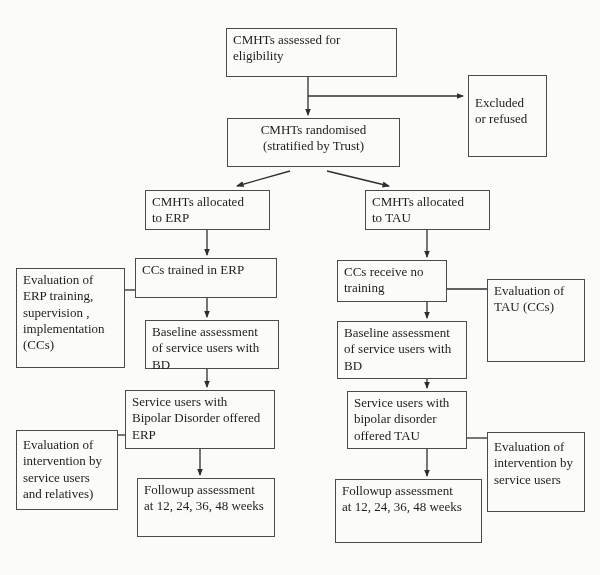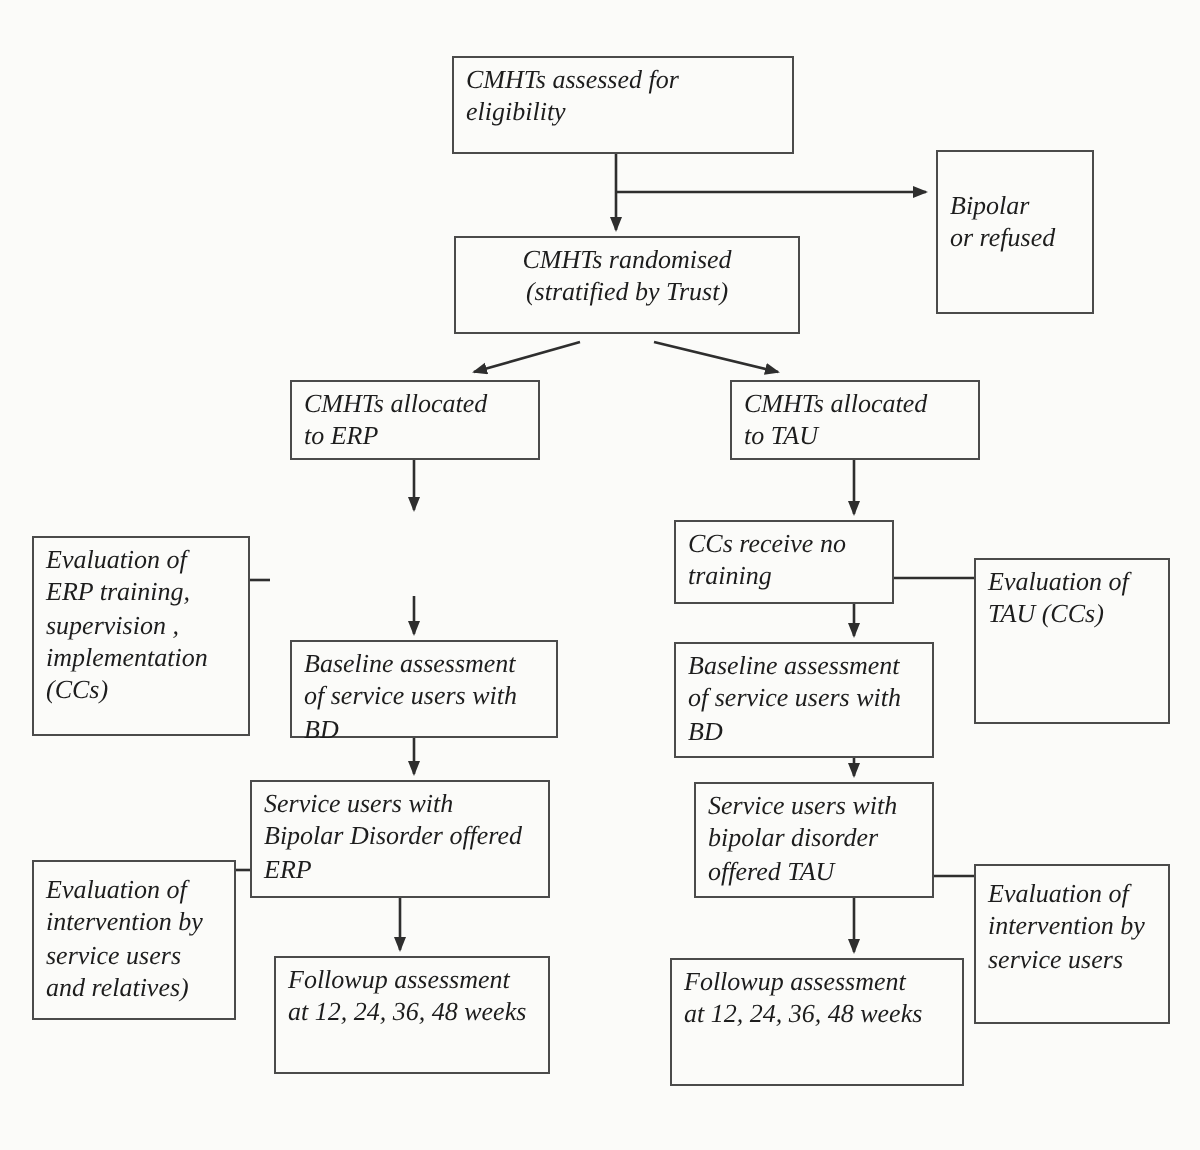--- a/index.html
+++ b/index.html
@@ -2,21 +2,21 @@
 <html><head>
 <meta charset="utf-8">
 <style>
   html,body{margin:0;padding:0;}
   body{
     width:600px;height:575px;
     background:#fbfbf9;
     font-family:"Liberation Serif","DejaVu Serif",serif;
   }
   #diagram{
-    position:relative;width:600px;height:575px;overflow:hidden;font-style:italic;
+    position:relative;width:600px;height:575px;overflow:hidden;
   }
   #connectors{
     position:absolute;left:0;top:0;width:600px;height:575px;z-index:1;
   }
   .node{
     position:absolute;
     box-sizing:border-box;
     border:1px solid #4b4b4b;
     background:#fbfbf9;
     color:#1d1d1d;
@@ -71,28 +71,29 @@
       <line x1="427" y1="449" x2="427" y2="476" marker-end="url(#arr)"></line>
       <line x1="125" y1="290" x2="135" y2="290"></line>
       <line x1="447" y1="289" x2="487" y2="289"></line>
       <line x1="118" y1="435" x2="125" y2="435"></line>
       <line x1="467" y1="438" x2="487" y2="438"></line>
     </g>
   </svg>
 
   <div class="node n-assessed">CMHTs assessed for
 eligibility</div>
-  <div class="node n-excluded">Bipolar
+  <div class="node n-excluded">Excluded
 or refused</div>
   <div class="node n-randomised">CMHTs randomised
 (stratified by Trust)</div>
   <div class="node n-alloc-erp">CMHTs allocated
 to ERP</div>
   <div class="node n-alloc-tau">CMHTs allocated
 to TAU</div>
+  <div class="node n-ccs-trained">CCs trained in ERP</div>
   <div class="node n-ccs-none">CCs receive no
 training</div>
   <div class="node n-eval-training">Evaluation of
 ERP training,
 supervision ,
 implementation
 (CCs)</div>
   <div class="node n-eval-tau">Evaluation of
 TAU (CCs)</div>
   <div class="node n-baseline-erp">Baseline assessment

